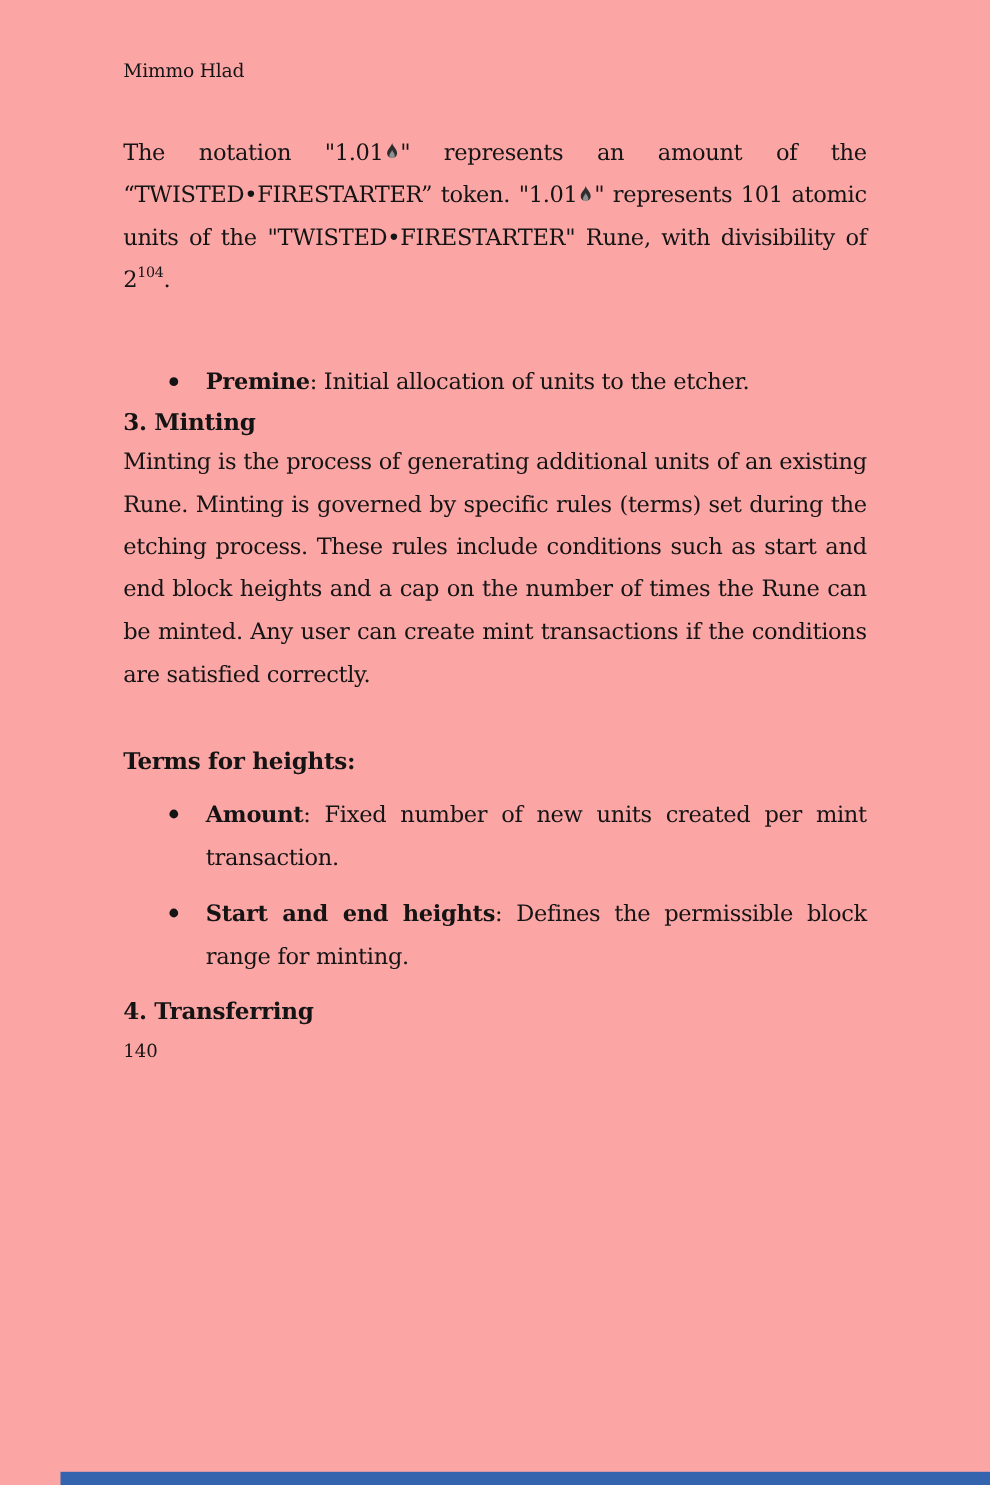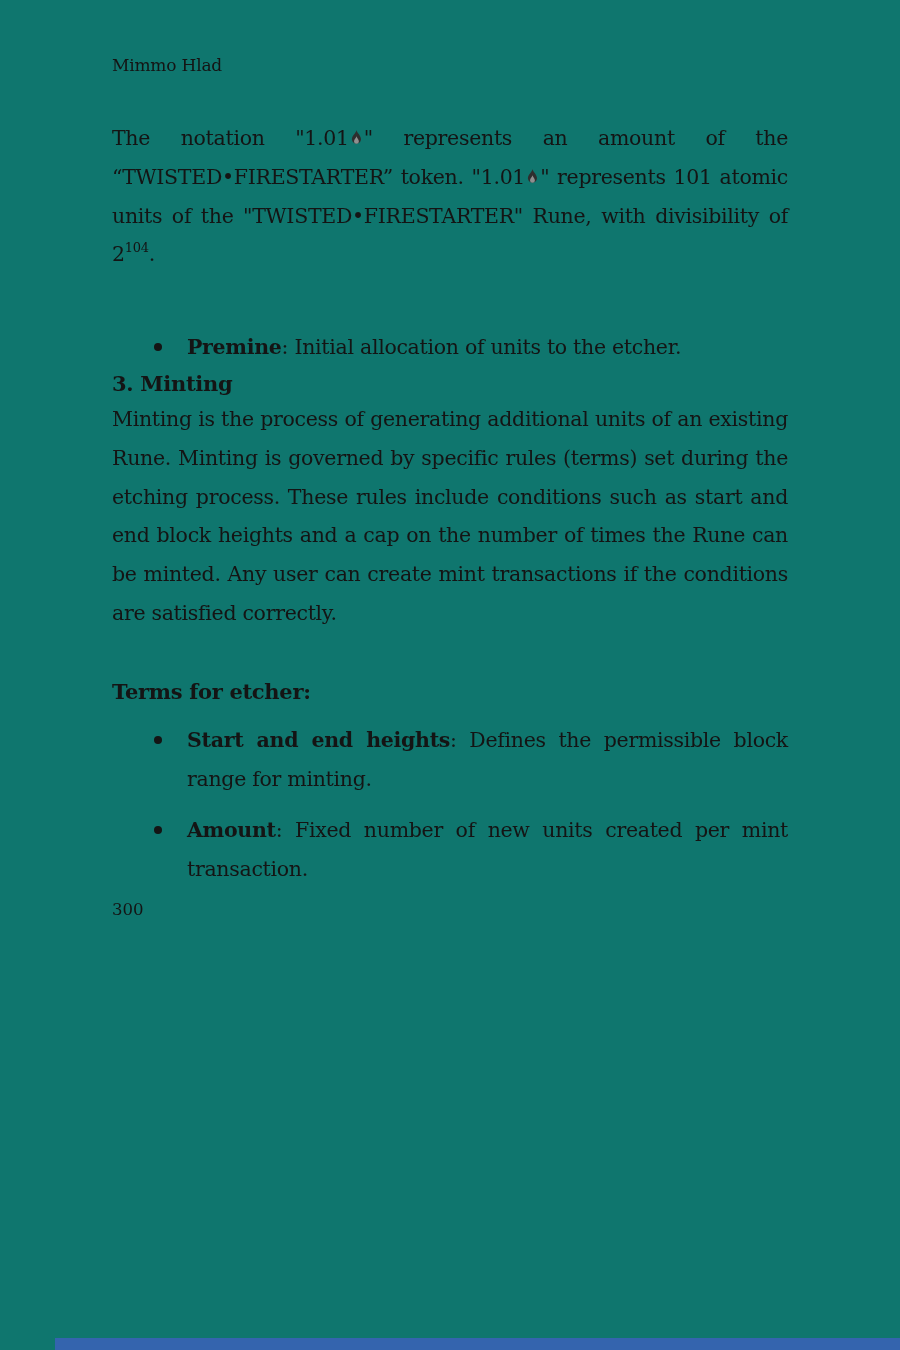--- a/index.html
+++ b/index.html
@@ -1,19 +1,19 @@
 <!DOCTYPE html>
 <html><head>
 <meta charset="utf-8">
 <style>
   * { box-sizing: border-box; }
   html, body { margin: 0; padding: 0; background: #ffffff; }
   .page {
     width: 900px; height: 1350px; position: relative; overflow: hidden;
-    background: #0f766e; color: #141414;
+    background: #fca5a5; color: #141414;
     font-family: "DejaVu Serif", "Liberation Serif", serif;
   }
   .inner { padding: 0 112px; }
   .running-header { padding-top: 54px; font-size: 17px; line-height: 23px; letter-spacing: -0.2px; }
   .para {
     margin: 0; font-size: 20.5px; line-height: 38.8px;
     text-align: justify; letter-spacing: -0.3px;
   }
   .intro { margin-top: 42px; }
   .justify-last { text-align-last: justify; }
@@ -61,27 +61,28 @@
             <path d="M6.5 6.2 C6.8 8.2 8.9 9.3 8.9 11.4 A2.45 2.45 0 0 1 4 11.4 C4 9.3 6.2 8.2 6.5 6.2 Z" fill="#8f8f8f"></path>
           </svg></span><span>" represents 101 atomic units of the "TWISTED•FIRESTARTER" Rune, with divisibility of 2</span><sup>104</sup><span>.</span></p>
 
     <div class="bullet premine">
       <span class="dot"></span><b>Premine</b><span>: Initial allocation of units to the etcher.</span>
     </div>
 
     <div class="h h-minting">3. Minting</div>
     <p class="para">Minting is the process of generating additional units of an existing Rune. Minting is governed by specific rules (terms) set during the etching process. These rules include conditions such as start and end block heights and a cap on the number of times the Rune can be minted. Any user can create mint transactions if the conditions are satisfied correctly.</p>
 
-    <div class="h terms-h">Terms for etcher:</div>
+    <div class="h terms-h">Terms for heights:</div>
 
+    <div class="bullet li">
+      <span class="dot"></span><b>Amount</b><span>: Fixed number of new units created per mint transaction.</span>
+    </div>
     <div class="bullet li">
       <span class="dot"></span><b>Start and end heights</b><span>: Defines the permissible block range for minting.</span>
     </div>
-    <div class="bullet li">
-      <span class="dot"></span><b>Amount</b><span>: Fixed number of new units created per mint transaction.</span>
-    </div>
 
+    <div class="h h-transfer">4. Transferring</div>
 
-    <div class="page-number">300</div>
+    <div class="page-number">140</div>
   </div>
 
   <div class="bottom-bar"></div>
 </div>
 
 </body></html>

